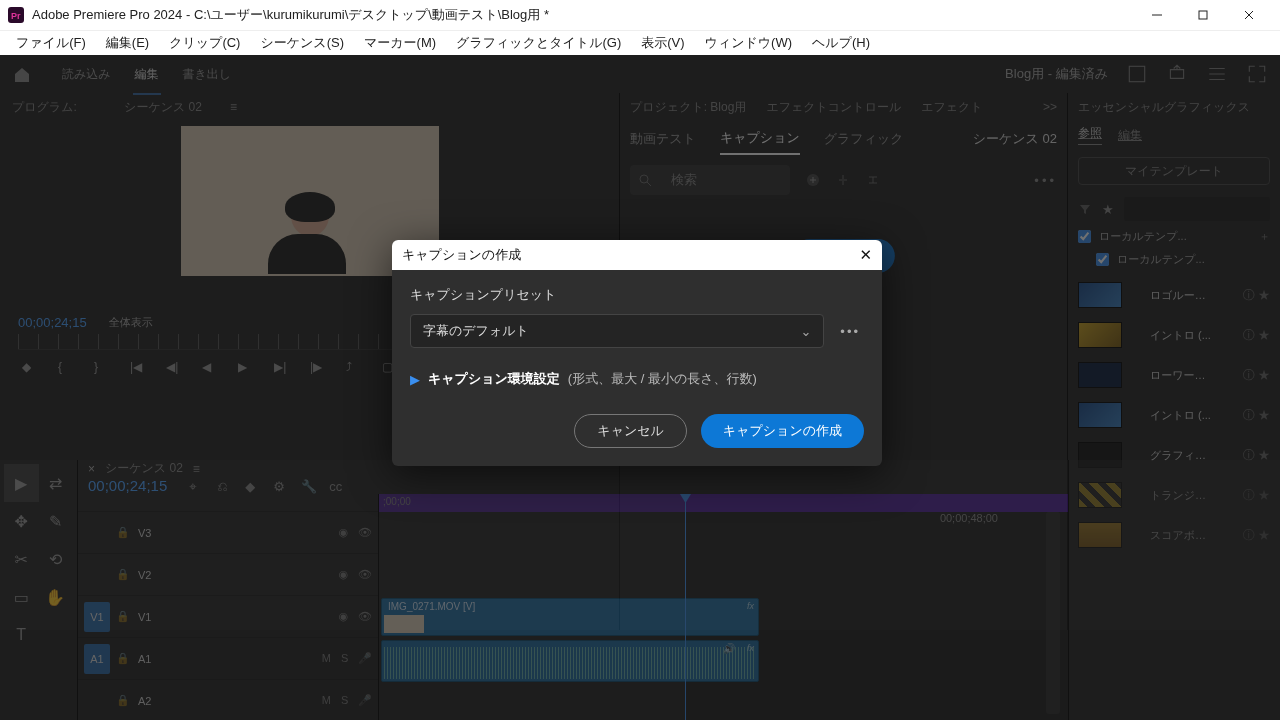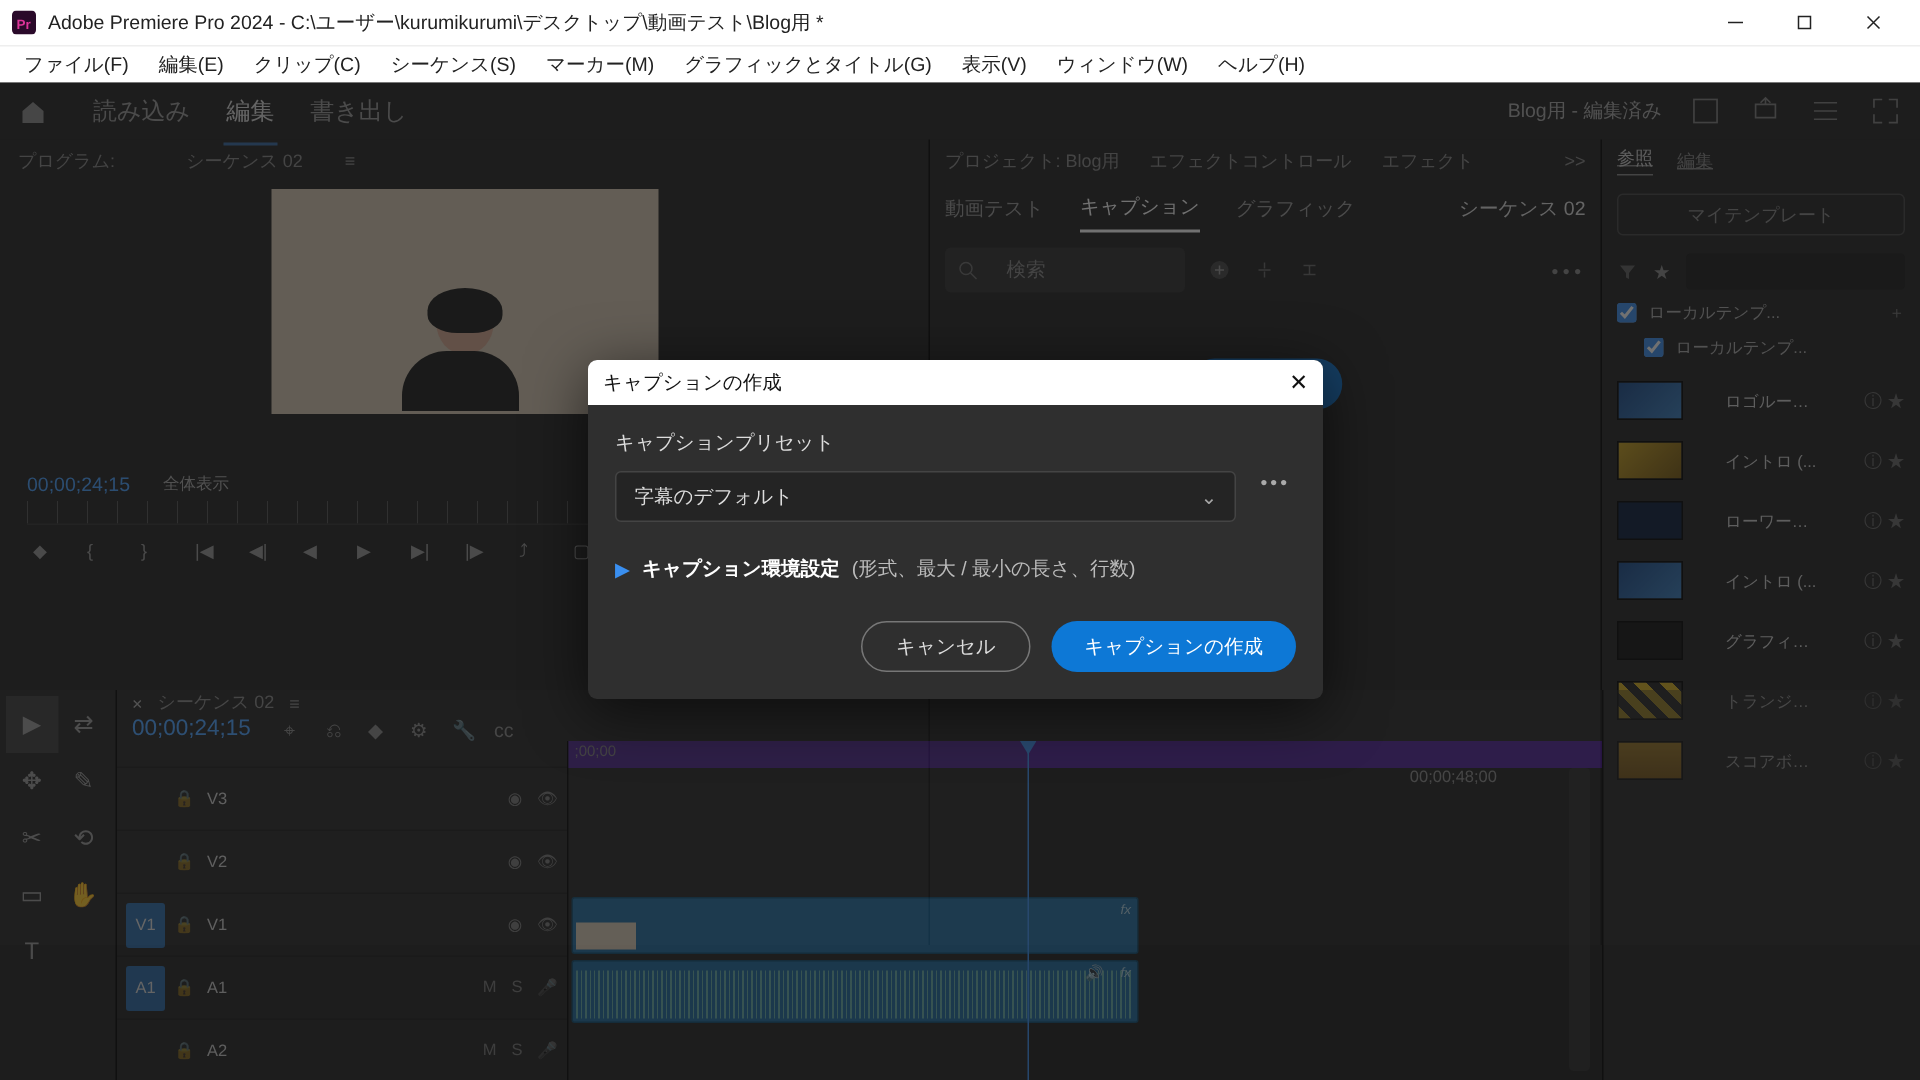--- a/index.html
+++ b/index.html
@@ -12,21 +12,21 @@
   .winbtn { width:46px; height:30px; display:flex; align-items:center; justify-content:center; }
   .winbtn svg { width:10px; height:10px; }
 
   
   .menubar { height:25px; background:#fff; display:flex; align-items:center; padding:0 6px; border-top:1px solid #eee; }
   .menubar span { padding:2px 10px; font-size:13px; color:#222; }
 
   
   .wsbar { height:38px; background:#232323; display:flex; align-items:center; padding:0 12px; }
   .wsbar .home { width:20px; height:20px; margin-right:18px; opacity:.8; }
-  .wsbar .wslab { padding:4px 12px; font-size:16px; color:#9a9a9a; }
+  .wsbar .wslab { padding:4px 12px; font-size:12px; color:#9a9a9a; }
   .wsbar .wslab.active { color:#ddd; }
   .wsbar .under { position:relative; }
   .wsbar .under::after { content:""; position:absolute; left:10px; right:10px; bottom:-8px; height:2px; background:#3a8ff0; }
   .wsbar .doc { flex:1; text-align:right; font-size:13px; color:#aaa; }
   .wsbar .ricon { width:22px; height:22px; margin-left:18px; opacity:.7; }
 
   .dim { opacity:.38; pointer-events:none; }
   .mid { display:flex; height:537px; }
 
   
@@ -114,21 +114,21 @@
   .scroll { position:absolute; right:8px; top:18px; bottom:8px; width:14px; display:flex; flex-direction:column; gap:2px; }
   .scroll .bar { flex:1; background:#2a2a2a; border-radius:3px; }
   .eg2 { width:212px; background:#232323; border-left:1px solid #000; }
 
   
   .modal { position:absolute; left:392px; top:240px; width:490px; background:#2f2f2f; border-radius:6px; box-shadow:0 8px 40px rgba(0,0,0,.6); z-index:50; overflow:hidden; }
   .modal .mhd { height:30px; background:#fff; color:#111; display:flex; align-items:center; padding:0 10px; font-size:13px; }
   .modal .mhd .close { margin-left:auto; font-size:15px; cursor:pointer; }
   .modal .mbody { padding:16px 18px 18px; }
   .modal .mlab { font-size:13px; color:#ddd; margin-bottom:10px; }
-  .modal .sel { display:flex; align-items:flex-start; gap:12px; }
+  .modal .sel { display:flex; align-items:center; gap:12px; }
   .modal .selbox { flex:1; background:#242424; border:1px solid #444; border-radius:4px; height:34px; display:flex; align-items:center; padding:0 12px; font-size:13px; color:#ddd; }
   .modal .selbox .chev { margin-left:auto; opacity:.7; }
   .modal .dots { color:#aaa; padding:0 4px; letter-spacing:2px; }
   .modal .envrow { display:flex; align-items:center; gap:8px; margin-top:22px; font-size:13px; }
   .modal .envrow .arr { color:#3a8ff0; font-size:13px; }
   .modal .envrow b { color:#fff; font-weight:600; }
   .modal .envrow span { color:#bbb; }
   .modal .btnrow { display:flex; justify-content:flex-end; gap:14px; margin-top:26px; }
   .modal .btn { height:34px; padding:0 22px; border-radius:18px; display:flex; align-items:center; font-size:13px; }
   .modal .btn.sec { border:1px solid #777; color:#ddd; }
@@ -260,20 +260,23 @@
           <path d="M3 4h8M3 10h8M7 4v6" stroke="#888"></path>
         </svg>
       <span style="margin-left:auto;letter-spacing:3px;color:#888">•••</span>
     </div>
     <div class="content">
       <div class="bigbtn"><span>を作成</span></div>
     </div>
   </div>
 
   <div class="eg dim">
+    <div class="etabs">
+        <span>エッセンシャルグラフィックス</span>
+      </div>
     <div class="subt">
       <span class="a">参照</span>
       <span>編集</span>
     </div>
     <div class="mytemp">マイテンプレート</div>
     <div class="frow">
       <svg style="width:14px;height:14px;opacity:.6" viewBox="0 0 14 14">
           <path d="M2 3h10l-4 5v4l-2-1V8z" fill="#888"></path>
         </svg>
       <span style="opacity:.6">★</span>
@@ -411,20 +414,21 @@
           </div>
 
       </div>
       <div class="trbody">
         <div class="ruler2">
             <span style="position:absolute;left:4px;top:2px;font-size:10px;color:#888">;00;00</span>
           </div>
         <div class="play2"></div>
         <div class="playhead"></div>
         <div class="clip v">
+            <div class="cliplab">IMG_0271.MOV [V]</div>
             <div class="cthumb"></div>
             <span class="fx">fx</span>
           </div>
         <div class="clip a">
             <div class="wave"></div>
             <span class="mic">🔊</span>
             <span class="fx">fx</span>
           </div>
         <div class="scroll">
             <div class="bar"></div>

